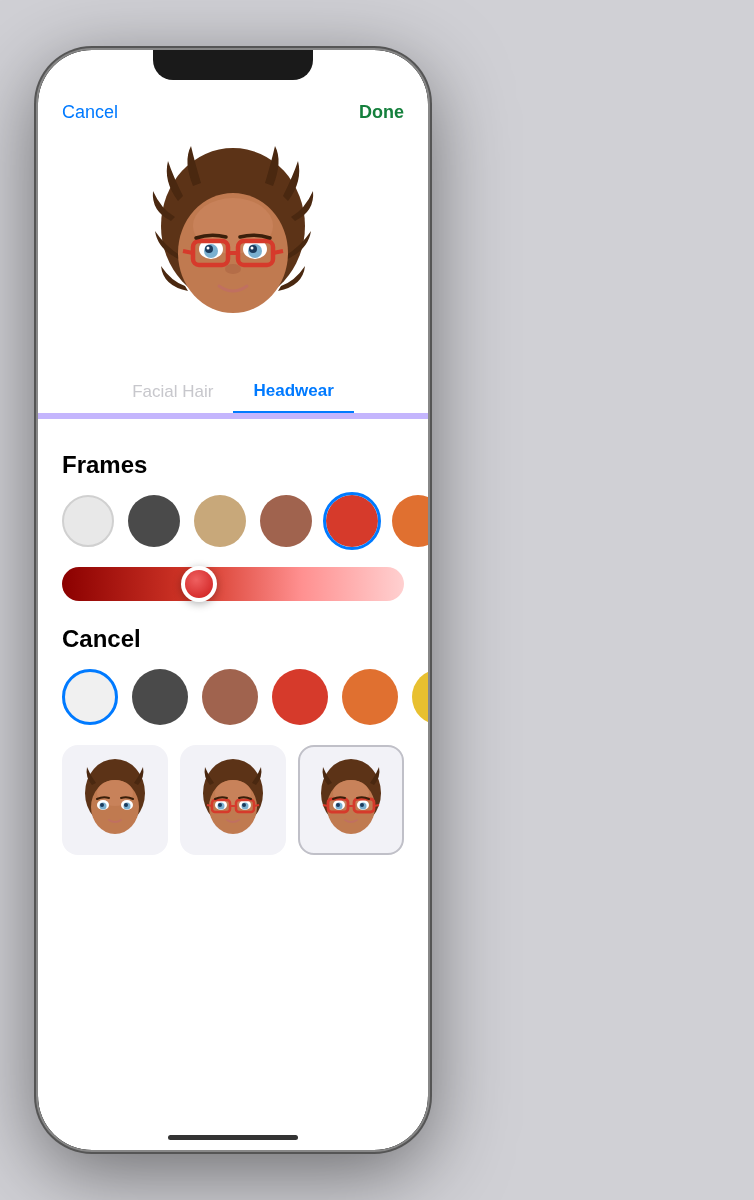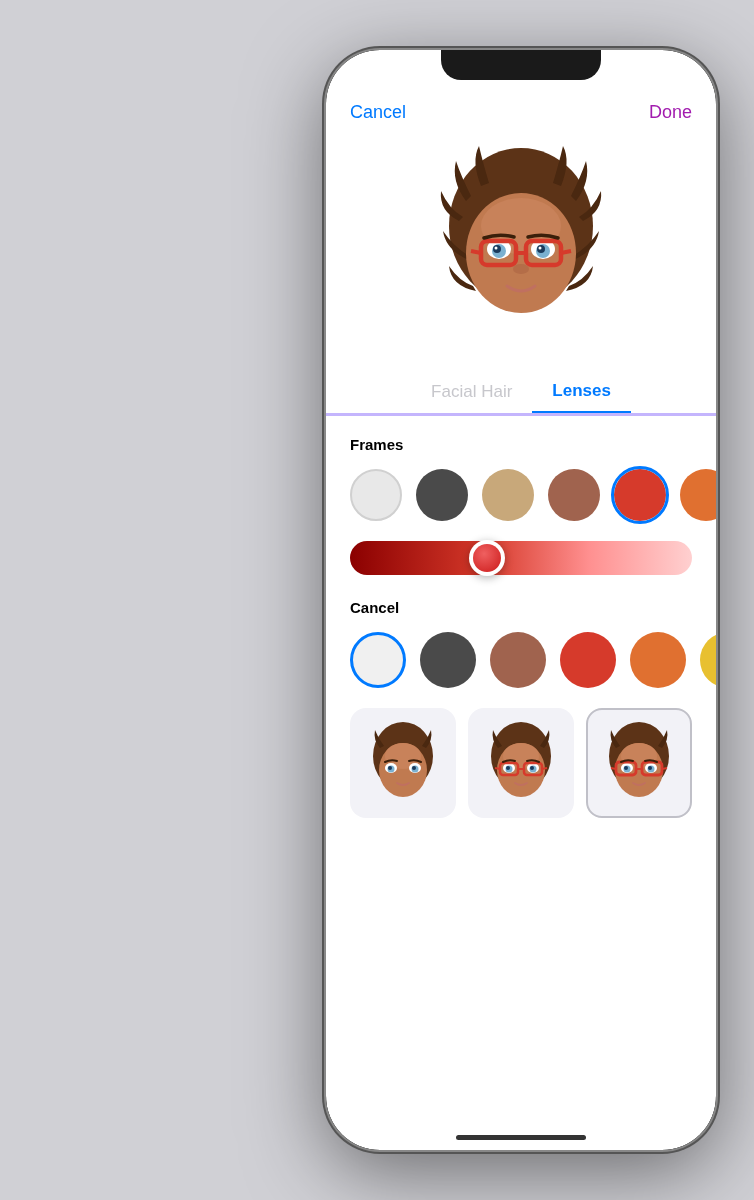--- a/index.html
+++ b/index.html
@@ -11,21 +11,21 @@
       align-items: center;
       min-height: 100vh;
       font-family: -apple-system, BlinkMacSystemFont, 'SF Pro Display', 'Helvetica Neue', sans-serif;
     }
 
     .phone-wrapper {
       width: 678px;
       height: 1200px;
       position: relative;
       display: flex;
-      justify-content: flex-end;
+      justify-content: flex-start;
       align-items: center;
     }
 
     .phone-frame {
       width: 390px;
       height: 1100px;
       background: #1a1a1a;
       border-radius: 54px;
       position: relative;
       box-shadow:
@@ -101,23 +101,23 @@
     }
 
     .nav-cancel {
       color: #007AFF;
       font-size: 18px;
       font-weight: 400;
       cursor: pointer;
     }
 
     .nav-done {
-      color: #a21caf;
+      color: #15803d;
       font-size: 18px;
-      font-weight: 400;
+      font-weight: 700;
       cursor: pointer;
     }
 
     
     .avatar-area {
       display: flex;
       justify-content: center;
       align-items: center;
       padding: 10px 0 30px;
       flex-shrink: 0;
@@ -136,22 +136,22 @@
     }
 
     
     .tab-bar {
       display: flex;
       justify-content: center;
       align-items: center;
       padding: 0 10px;
       overflow: hidden;
       flex-shrink: 0;
-      border-bottom: 3px solid #c4b5fd;
-      margin-bottom: 0;
+      border-bottom: 6px solid #c4b5fd;
+      margin-bottom: 12px;
     }
 
     .tab-item {
       padding: 10px 20px;
       font-size: 17px;
       cursor: pointer;
       white-space: nowrap;
     }
 
     .tab-item.inactive {
@@ -165,21 +165,21 @@
     }
 
     
     .content-area {
       flex: 1;
       padding: 20px 24px;
       overflow-y: auto;
     }
 
     .section-label {
-      font-size: 15px;
+      font-size: 24px;
       font-weight: 700;
       color: #000;
       margin-bottom: 16px;
     }
 
     
     .color-row {
       display: flex;
       align-items: center;
       gap: 14px;
@@ -362,21 +362,21 @@
             <path d="M86 145 Q100 155 114 145" fill="none" stroke="#c07060" stroke-width="3" stroke-linecap="round"></path>
 
             <path d="M63 97 Q78 92 93 96" fill="none" stroke="#3a1f0a" stroke-width="3.5" stroke-linecap="round"></path>
             <path d="M107 96 Q122 92 137 97" fill="none" stroke="#3a1f0a" stroke-width="3.5" stroke-linecap="round"></path>
           </svg>
         </div>
       </div>
 
       <div class="tab-bar">
         <div class="tab-item inactive">Facial Hair</div>
-        <div class="tab-item active">Lenses</div>
+        <div class="tab-item active">Headwear</div>
       </div>
 
       <div class="content-area">
 
         <div>
           <div class="section-label">Frames</div>
 
           <div class="color-row">
             <div class="color-circle" style="background:#e8e8e8; border: 2px solid #d0d0d0;"></div>
             <div class="color-circle" style="background:#4a4a4a;"></div>

